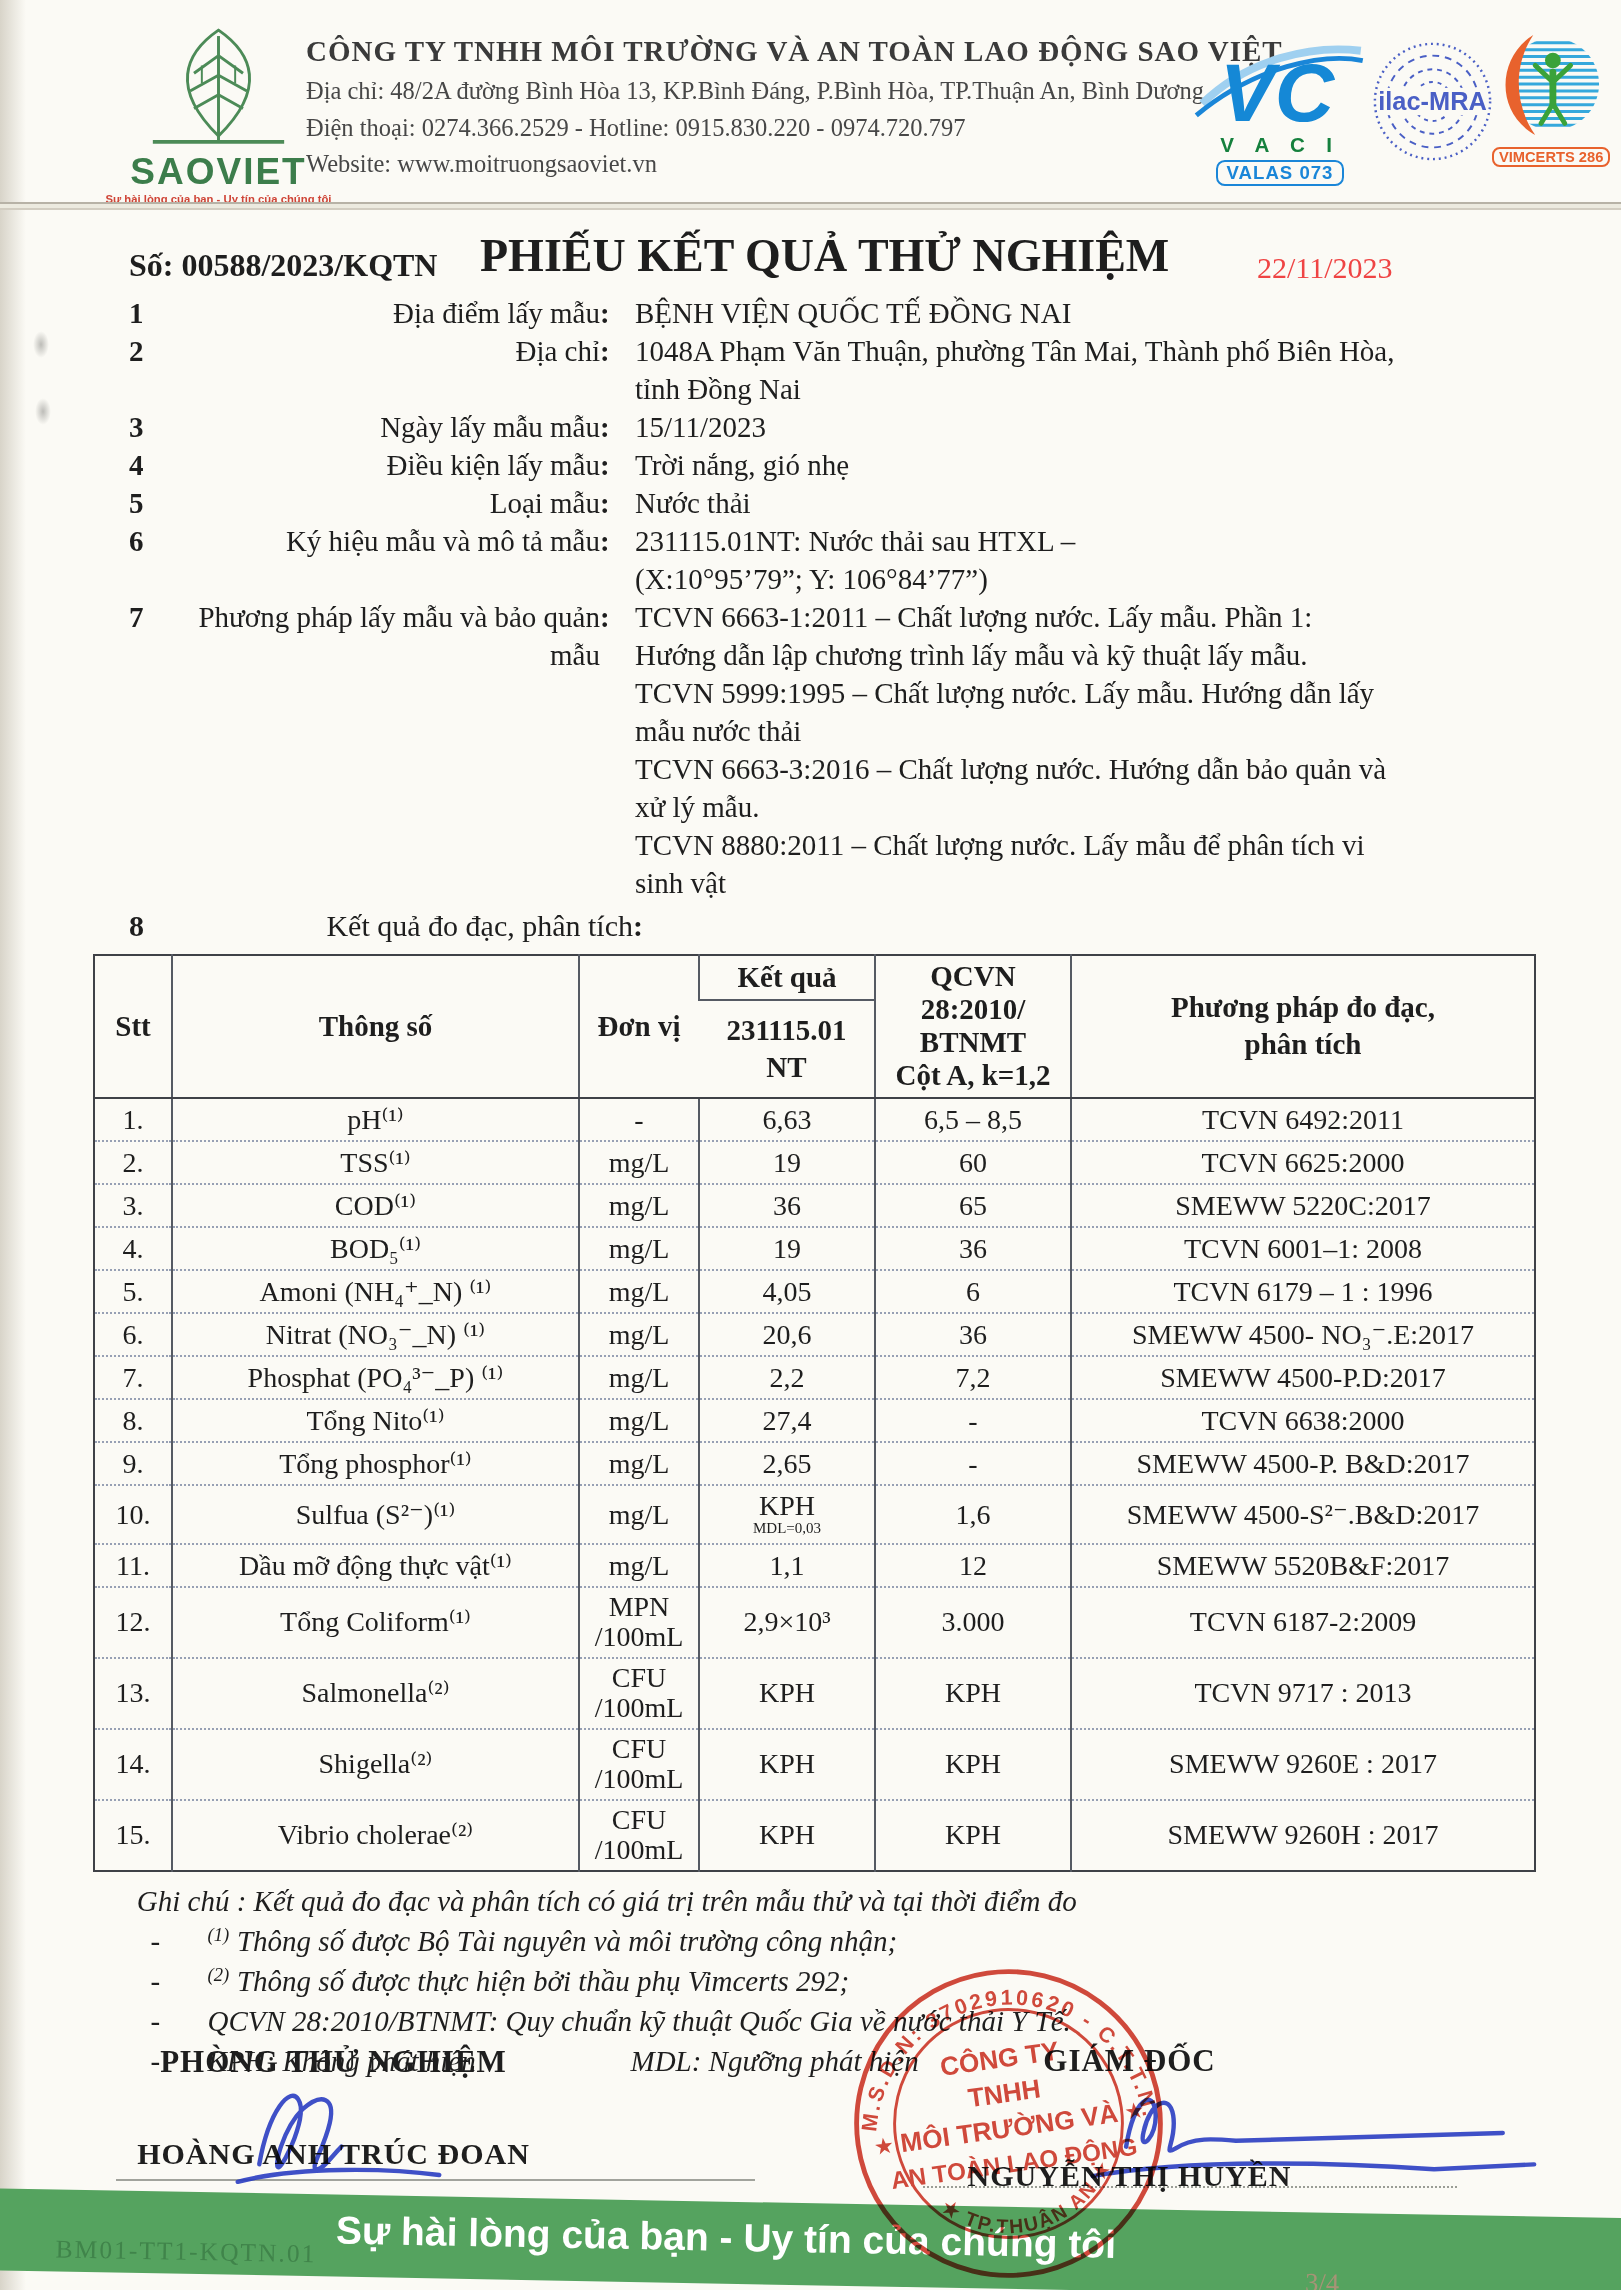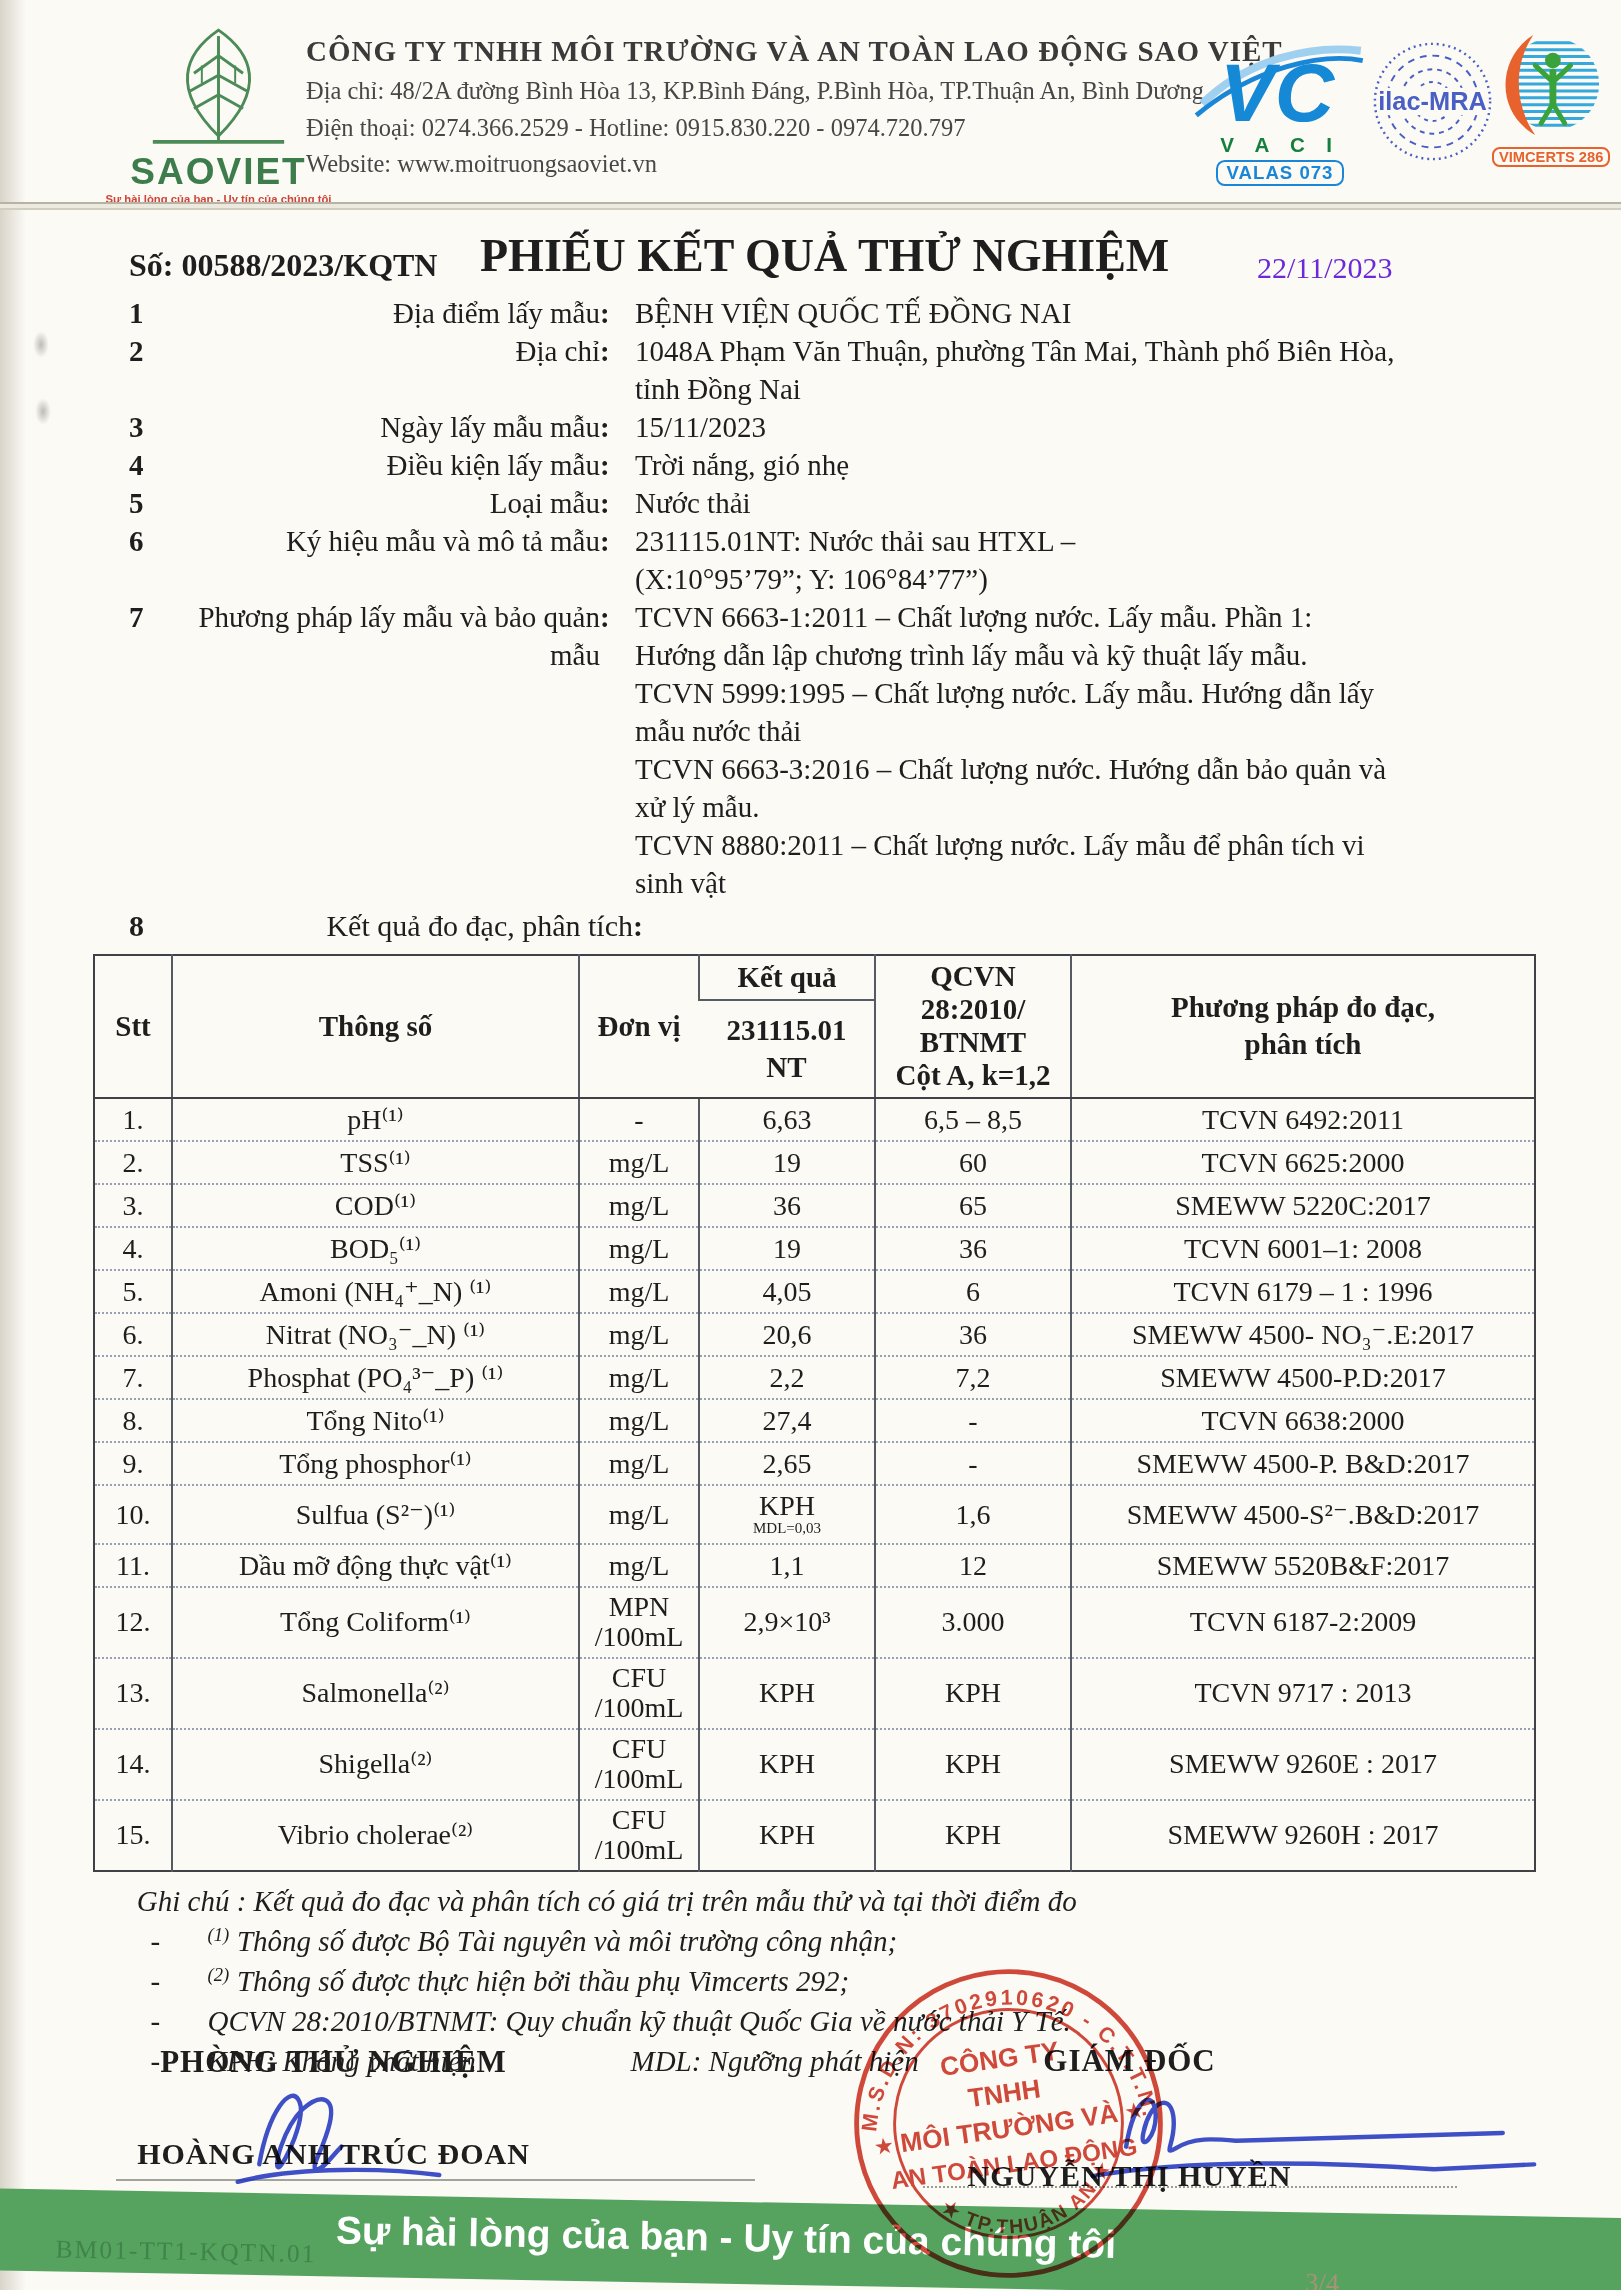--- a/index.html
+++ b/index.html
@@ -33,21 +33,21 @@
     font-family:"Liberation Sans",sans-serif; }
   .vim-sub { display:inline-block; border:2px solid #e8622d; border-radius:7.8px; color:#e8622d;
     font-weight:bold; font-size:14.7px; padding:0 4.9px; margin-top:2px; white-space:nowrap; }
 
   .header-rule { position:absolute; top:202px; left:0; width:100%; height:3.9px;
     border-top:2px solid #b7b2a6; border-bottom:2px solid #d2cdc1; background:#eceadf; }
 
   
   .doc-no { position:absolute; left:129px; top:247px; font-size:32px; font-weight:bold; }
   .main-title { position:absolute; left:480px; top:229px; font-size:46px; font-weight:bold; }
-  .title-date { position:absolute; left:1257px; top:251px; font-size:30px; color:#6d28d9; }
+  .title-date { position:absolute; left:1257px; top:251px; font-size:30px; color:#ef4444; }
 
   
   .content { position:absolute; left:129px; top:294px; width:1413px; }
   .info-row { display:flex; font-size:29px; line-height:38px; }
   .info-no { width:51px; font-weight:bold; flex:none; }
   .info-label { width:420px; font-weight:normal; flex:none;text-align:right; }
   .info-colon { width:35px; font-weight:bold; flex:none; }
   .info-value { flex:1; white-space:pre-line; }
   .s8 { margin-top:4.9px; margin-bottom:8.8px; font-size:30px; }
   .s8 .info-label { width:453px; }

